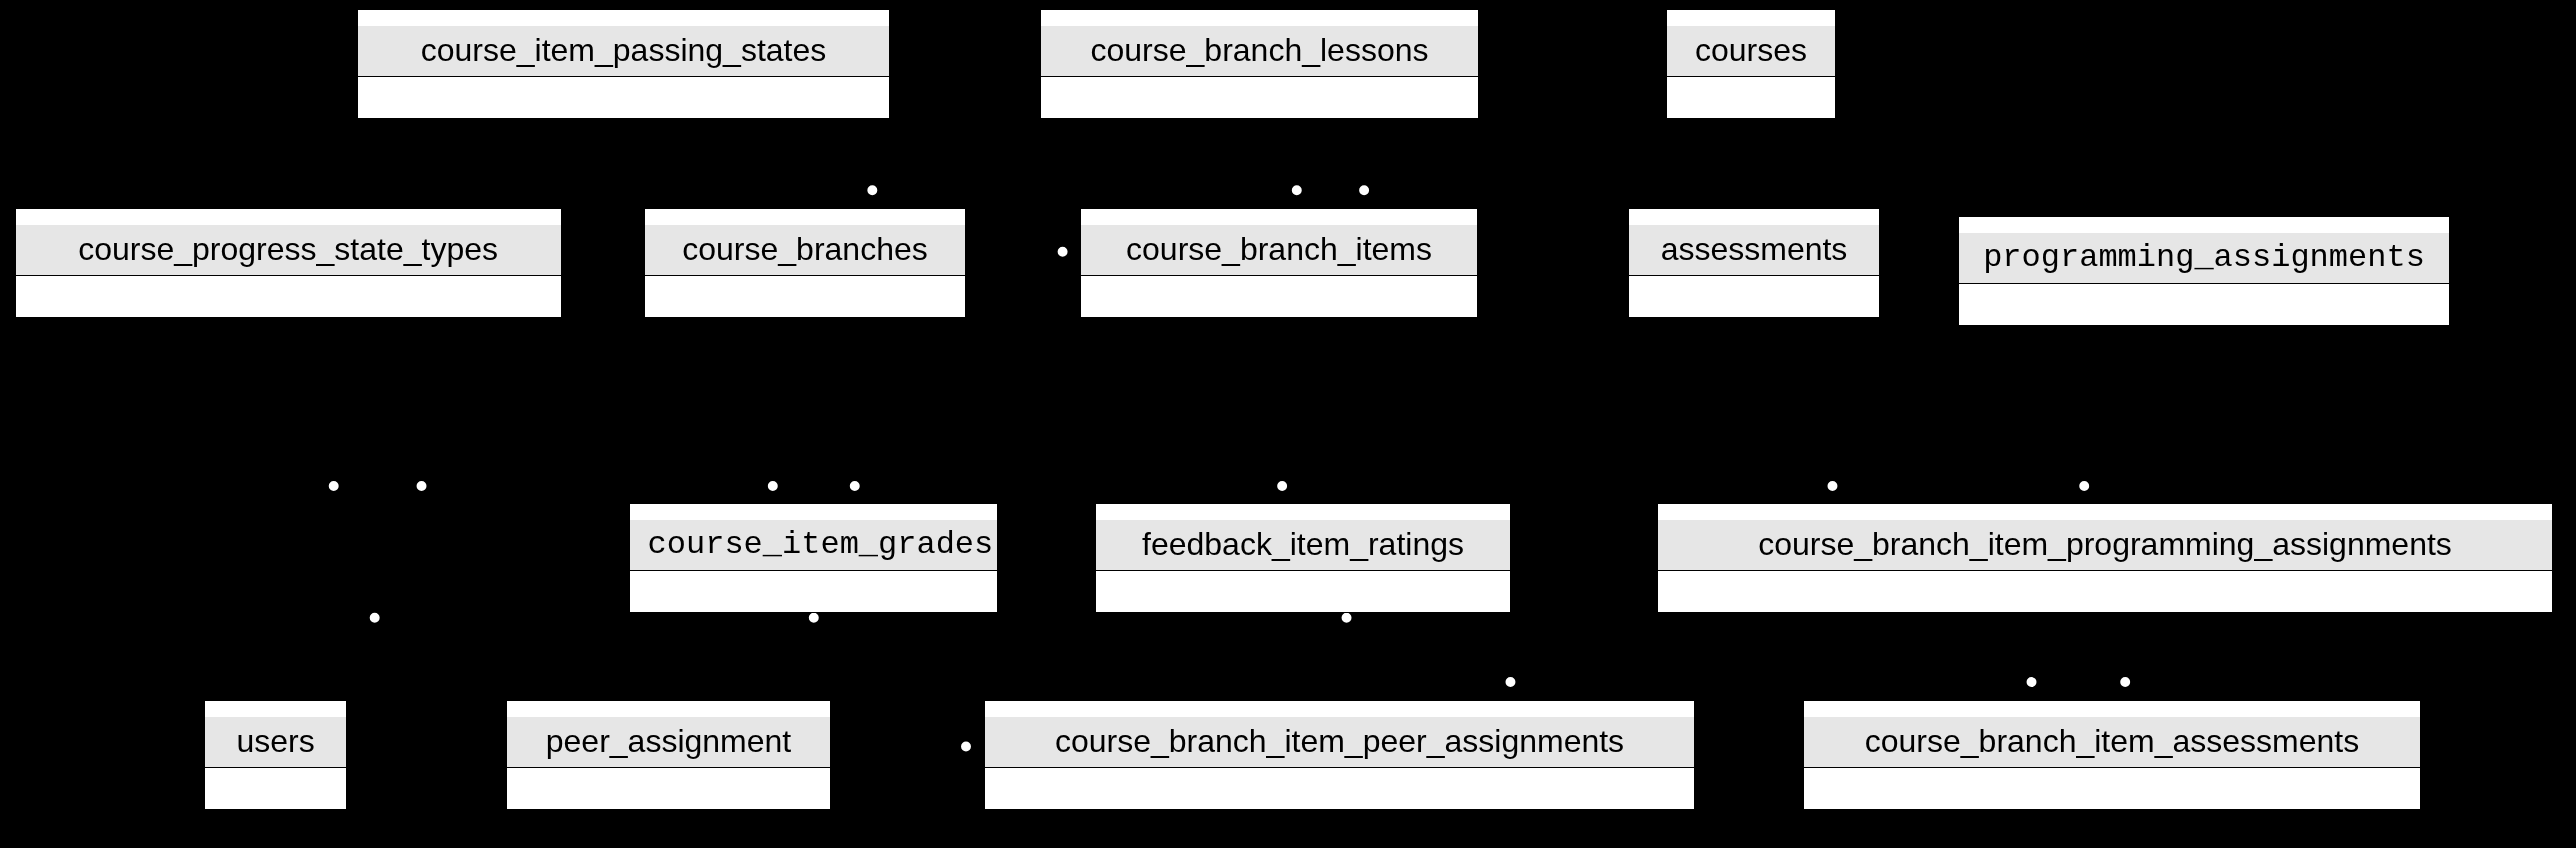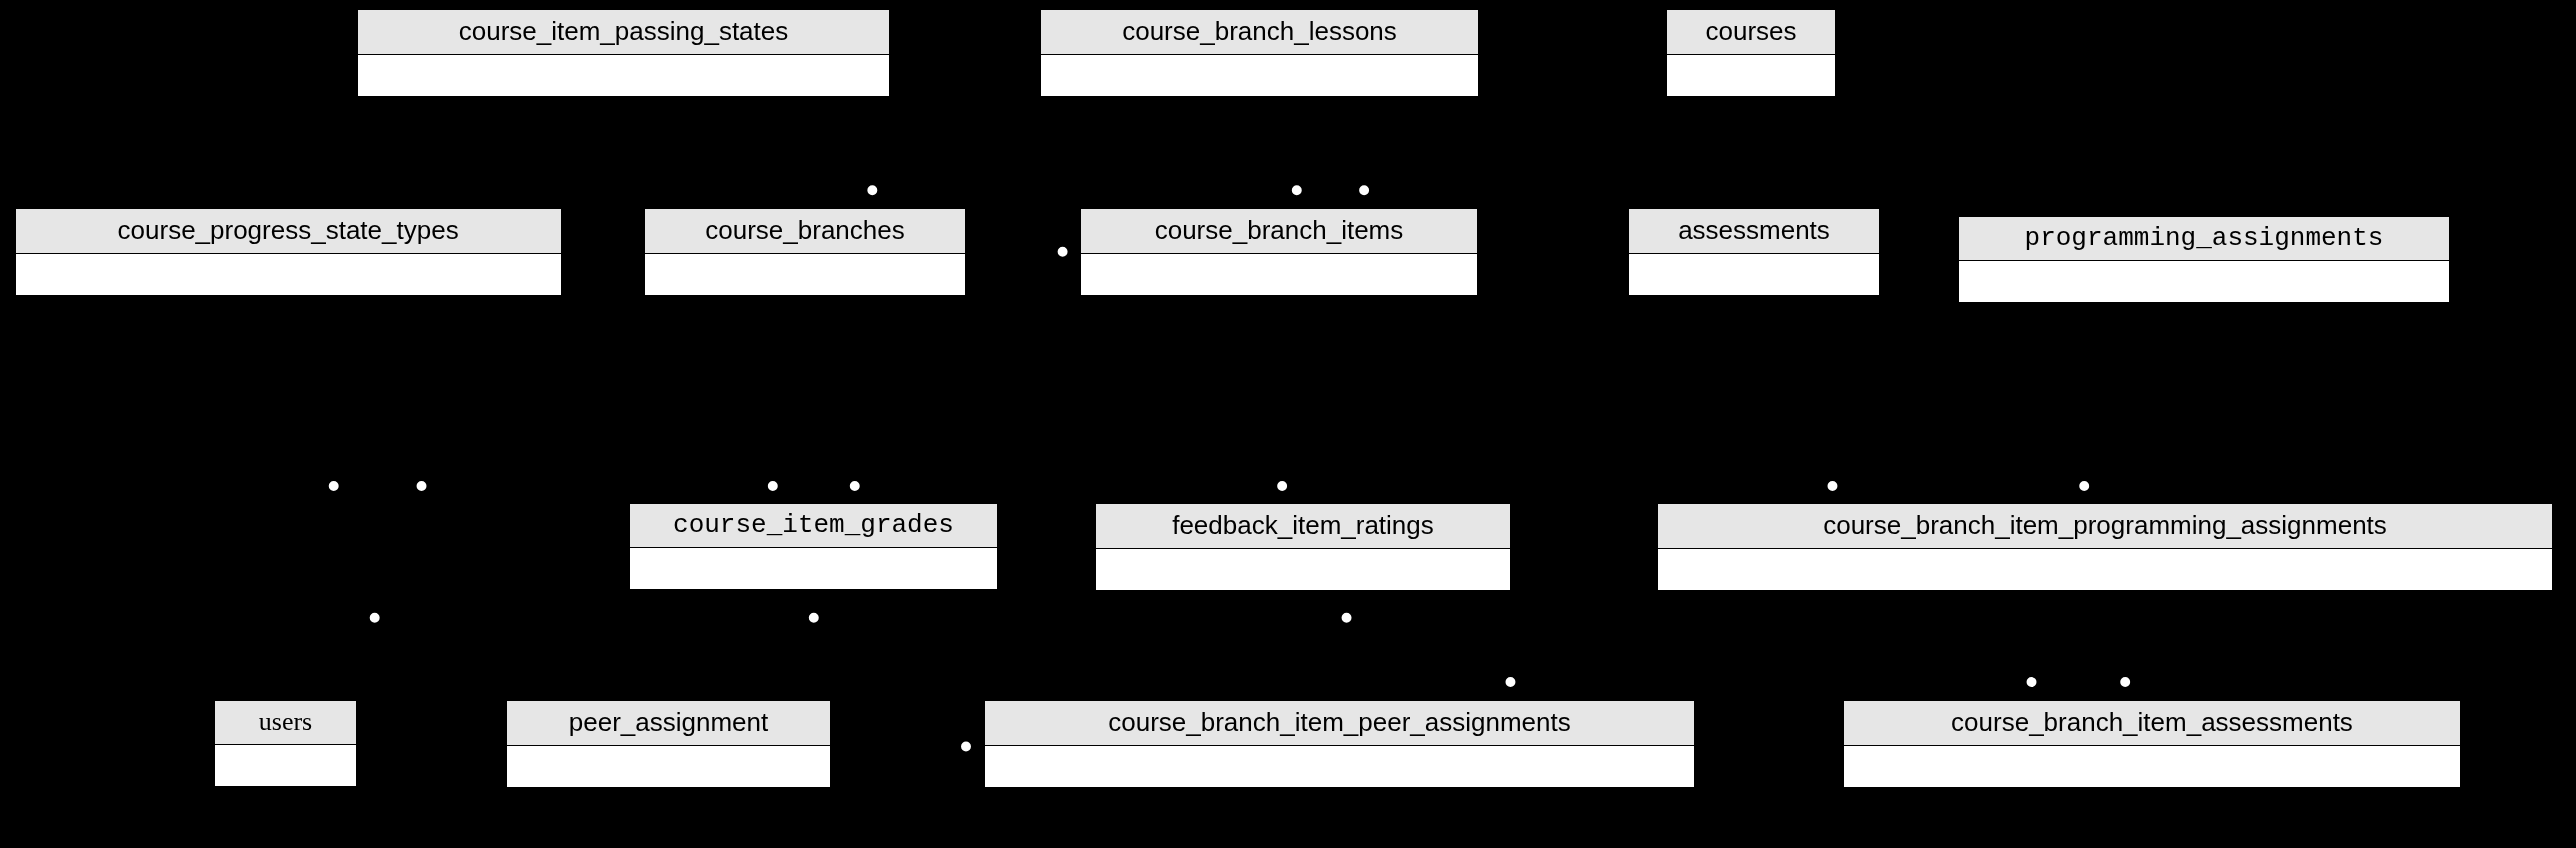--- a/index.html
+++ b/index.html
@@ -9,24 +9,25 @@
     position:absolute;
     background:#fff;
     border:1.8px solid #000;
     display:flex;
     flex-direction:column;
   }
   .entity .title {
     background:#e6e6e6;
     border-bottom:1.8px solid #000;
     text-align:center;
-    font-size:26px;
+    font-size:32px;
     padding:5.9px 17.6px 7px 17.6px;
     color:#000;
     white-space:nowrap;
+    margin-top:16px;
   }
   .entity .body {
     flex:1;
     min-height:41px;
     background:#fff;
   }
   svg.edges {
     position:absolute;
     left:0; top:0;
     width:2576px; height:849px;
@@ -215,34 +216,34 @@
   <div class="entity" style="left:1095px; top:503px; width:416px;">
     <div class="title">feedback_item_ratings</div>
     <div class="body"></div>
   </div>
 
   <div class="entity" style="left:1657px; top:503px; width:896px;">
     <div class="title">course_branch_item_programming_assignments</div>
     <div class="body"></div>
   </div>
 
-  <div class="entity" style="left:214px; top:700px; width:143px;font-family:Liberation Serif, serif;">
+  <div class="entity" style="left:204px; top:700px; width:143px;">
     <div class="title">users</div>
     <div class="body"></div>
   </div>
 
   <div class="entity" style="left:506px; top:700px; width:325px;">
     <div class="title">peer_assignment</div>
     <div class="body"></div>
   </div>
 
   <div class="entity" style="left:984px; top:700px; width:711px;justify-content:space-between;">
     <div class="title">course_branch_item_peer_assignments</div>
     <div class="body"></div>
   </div>
 
-  <div class="entity" style="left:1843px; top:700px; width:618px;">
+  <div class="entity" style="left:1803px; top:700px; width:618px;">
     <div class="title">course_branch_item_assessments</div>
     <div class="body"></div>
   </div>
 
 </div>
 
 
 </body></html>

